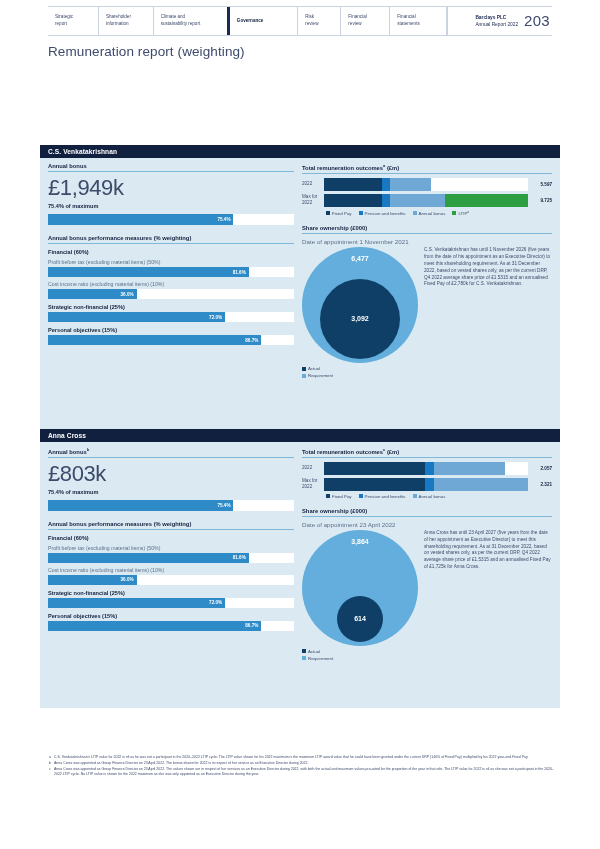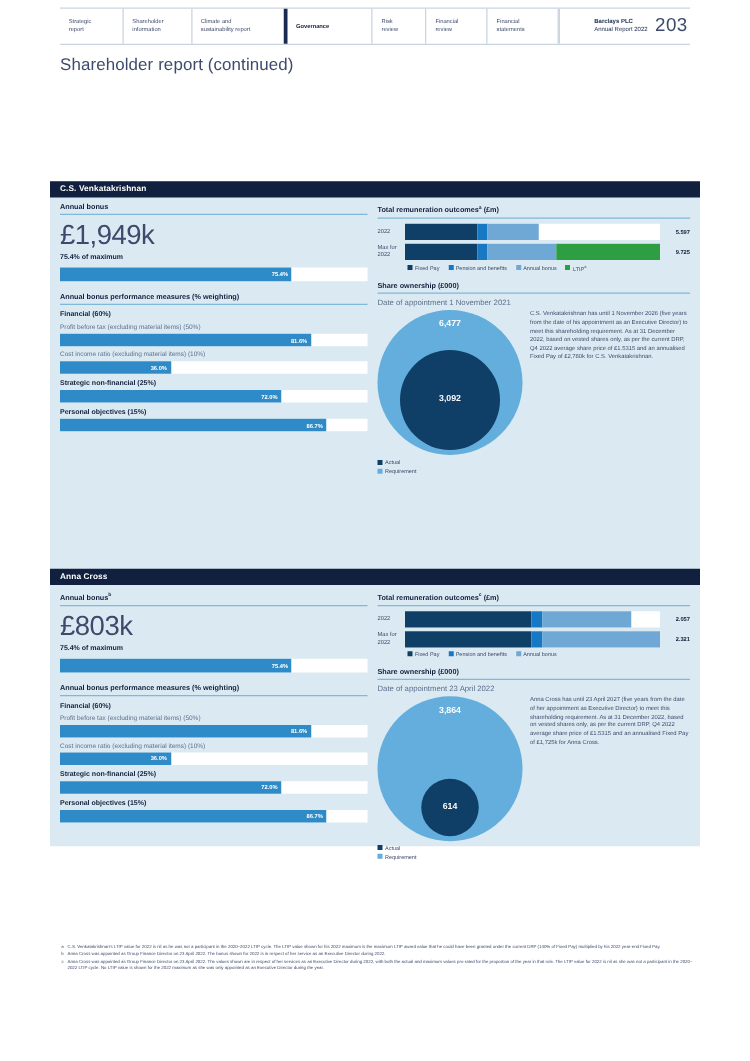--- a/index.html
+++ b/index.html
@@ -50,21 +50,21 @@
     position:absolute;left:48px;top:112px;
     font-size:15px;font-weight:bold;color:#12203f;letter-spacing:-.1px;
   }
 
   
   .panel{
     position:absolute;left:40px;width:520px;
     background:#dbeaf2;
   }
   #panel-vkn{top:145px;height:372px;}
-  #panel-cross{top:455px;height:222px;}
+  #panel-cross{top:429px;height:279px;}
 
   .panel-head{
     height:13px;background:#12203f;color:#fff;
     display:flex;align-items:center;padding-left:8px;
     font-size:6.6px;font-weight:bold;letter-spacing:.1px;
   }
 
   .col-l{position:absolute;left:8px;width:246px;}
   .col-r{position:absolute;left:262px;width:250px;}
 
@@ -154,21 +154,21 @@
       <div class="nav-item" style="width: 30px;">Risk
 review</div>
       <div class="nav-item" style="width: 36px;">Financial
 review</div>
       <div class="nav-item" style="width: 44px;">Financial
 statements</div>
       <div class="nav-spacer"></div>
       <div class="nav-item brand" style="flex: 0 0 auto; width: 95px;"><div class="brand-txt"><b>Barclays PLC</b>Annual Report 2022</div><div class="pageno">203</div></div>
     </div>
 
-  <div class="report-title">Shareholder report (continued)</div>
+  <div class="report-title">Remuneration report (weighting)</div>
 
   <div class="panel" id="panel-vkn">
       <div class="panel-head">C.S. Venkatakrishnan</div>
       <div class="col-l" style="top:18px">
         <div class="sec-title">Annual bonus</div>
         <div class="big-figure">£1,949k</div>
         <div class="of-max">75.4% of maximum</div>
         <div class="track tall">
           <div class="fill" style="width:75.4%"></div>
           <div class="fill-val" style="right:calc(24.599999999999994% + 3px)">75.4%</div>

